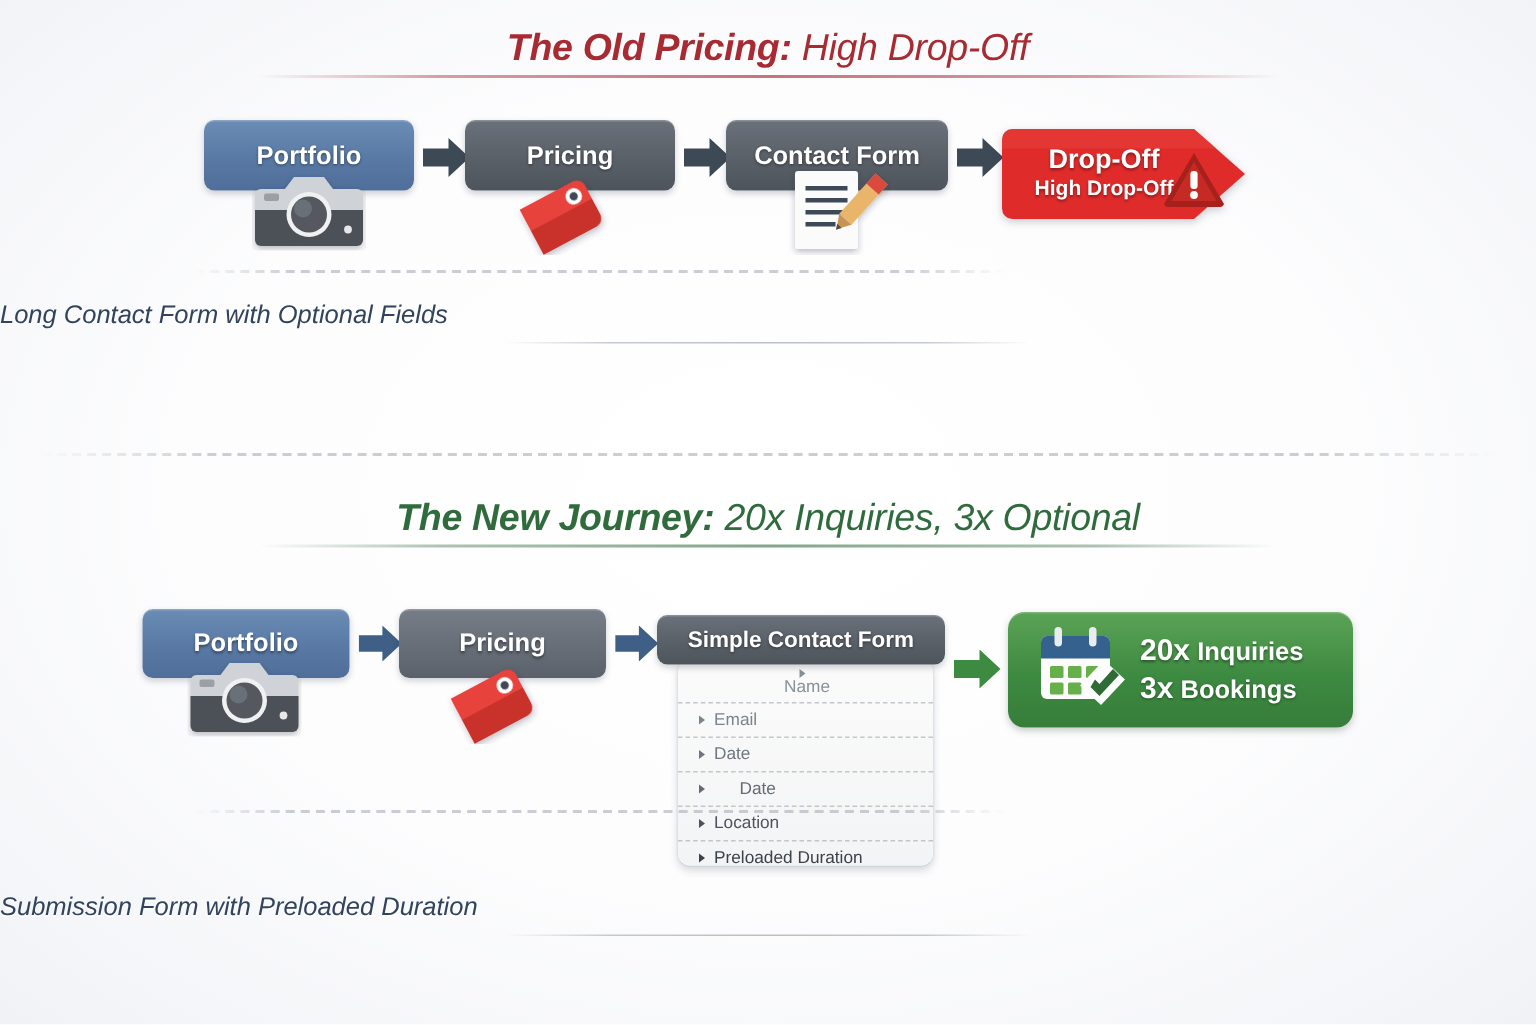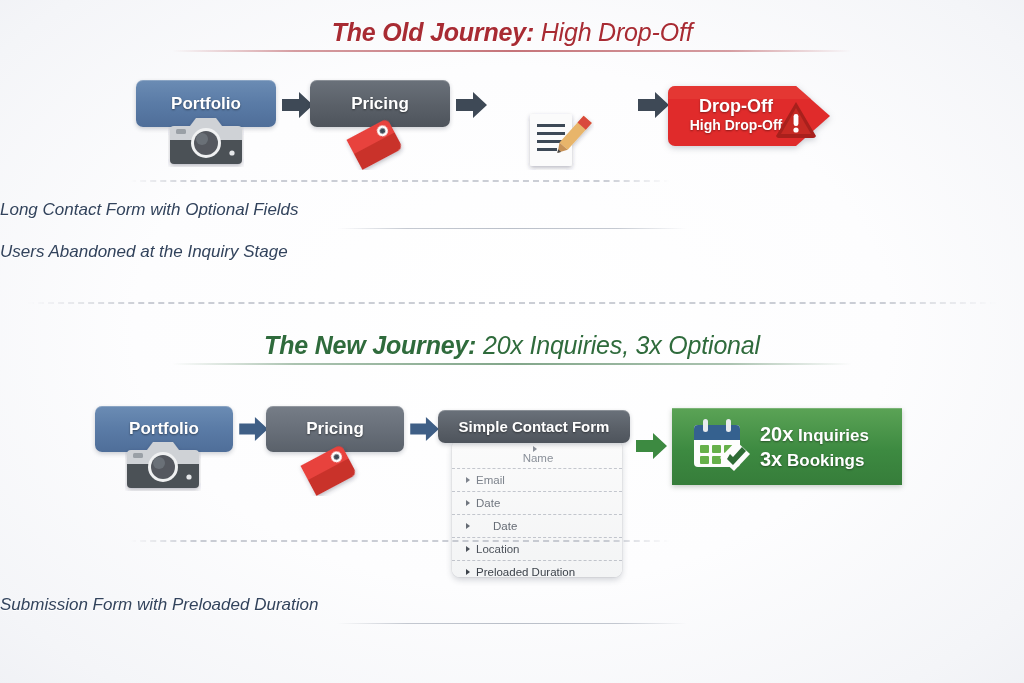--- a/index.html
+++ b/index.html
@@ -92,39 +92,39 @@
   }
   .form-row:last-child{border-bottom:none;}
   .form-row .tri{
     width:0;height:0;margin-right:6px;
     border-left:4px solid currentColor;
     border-top:3px solid transparent;border-bottom:3px solid transparent;
   }
 
   
   .result-box{
-    position:absolute;border-radius:0;
+    position:absolute;border-radius:11px;
     background:linear-gradient(to bottom,#5aa košice 0%,#3f8f42 100%);
     background:linear-gradient(to bottom,#5ba356 0%,#3d8a41 55%,#367d3a 100%);
     box-shadow:0 2px 5px rgba(40,60,40,.25), inset 0 1px 0 rgba(255,255,255,.20);
     display:flex;align-items:center;
   }
   .result-text{color:#fff;text-shadow:0 1px 2px rgba(0,0,0,.4);line-height:1.25;}
   .result-text .big{font-size:20px;font-weight:bold;}
   .result-text .sm{font-size:17px;font-weight:bold;}
   .result-line{white-space:nowrap;}
 </style>
 </head>
 <body>
 
 <div id="canvas">
 
   <div class="sec-title-wrap" style="top:18px;">
     <span class="sec-title title-red">
-      <span>The Old Journey:</span><span class="light"> High Drop-Off</span>
+      <span>The Old Pricing:</span><span class="light"> High Drop-Off</span>
     </span>
   </div>
   <div class="title-rule rule-red" style="top:50px;"></div>
 
   <div class="pill pill-blue" style="left:136px;top:80px;width:140px;height:47px;">
     <span>Portfolio</span>
   </div>
   <div style="position:absolute;left:168px;top:112px;width:76px;height:55px;">
     <svg width="76" height="55" viewBox="0 0 76 55">
       <defs>
@@ -168,20 +168,23 @@
       </g>
     </svg>
   </div>
 
   <div class="arrow" style="left:456px;top:92px;">
     <svg width="32" height="26" viewBox="0 0 32 26">
       <path d="M0 7 h17 V0 l14 13 -14 13 v-7 H0 z" fill="#3e4956"></path>
     </svg>
   </div>
 
+  <div class="pill pill-gray" style="left:484px;top:80px;width:148px;height:47px;">
+    <span>Contact Form</span>
+  </div>
   <div style="position:absolute;left:524px;top:108px;width:70px;height:62px;">
     <svg width="70" height="62" viewBox="0 0 70 62">
       <defs>
           <filter id="sh3" x="-30%" y="-30%" width="170%" height="180%">
         <feDropShadow dx="0" dy="2" stdDeviation="2" flood-color="#2b3340" flood-opacity="0.30"></feDropShadow>
           </filter>
         </defs>
       <g filter="url(#sh3)">
         <rect x="6" y="6" width="42" height="52" rx="2" fill="#fbfbfb"></rect>
         <g fill="#3e4956">
@@ -224,23 +227,20 @@
       </svg>
     </div>
   </div>
 
   <div class="dash-rule dash-fade" style="left:130px;top:180px;width:540px;"></div>
 
   <div class="caption" style="top:200px;">
     <span>Long Contact Form with Optional Fields</span>
   </div>
   <div class="cap-rule" style="top:228px;width:350px;"></div>
-  <div class="caption" style="top:242px;">
-    <span>Users Abandoned at the Inquiry Stage</span>
-  </div>
 
   <div class="dash-rule dash-fade" style="left:28px;top:302px;width:968px;"></div>
 
   <div class="sec-title-wrap" style="top:331px;">
     <span class="sec-title title-green">
       <span>The New Journey:</span><span class="light"> 20x Inquiries, 3x Optional</span>
     </span>
   </div>
   <div class="title-rule rule-green" style="top:363px;"></div>
 

